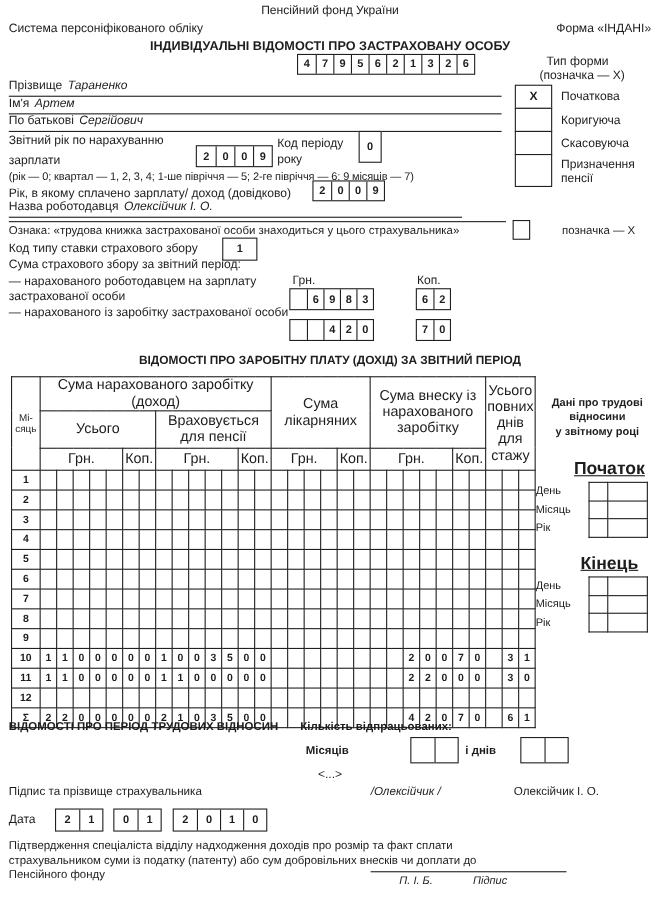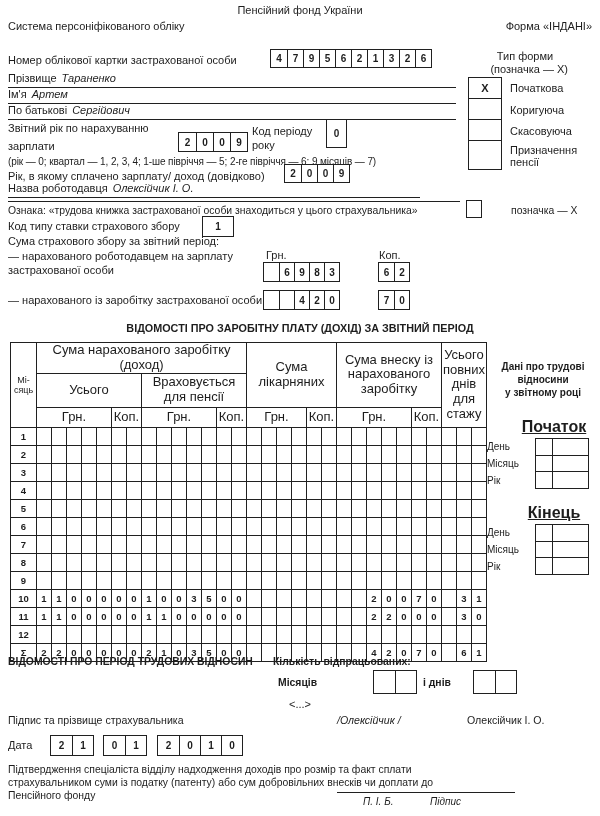--- a/index.html
+++ b/index.html
@@ -62,22 +62,22 @@
   .confirm-text{position:absolute;left:8px;top:763px;width:432px;font-size:10.4px;line-height:13.2px;white-space:normal}
 </style>
 </head>
 <body>
 
 <div class="page">
 
   <div class="abs ctr" style="top:4px">Пенсійний фонд України</div>
   <div class="abs" style="left:8px;top:20px">Система персоніфікованого обліку</div>
   <div class="abs" style="right:8px;top:20px">Форма «ІНДАНІ»</div>
-
-  <div class="abs" style="left:8px;top:54px">Номер облікової картки застрахованої особи</div>
+  <div class="abs ctr b" style="top:36px;font-size:11.5px">ІНДИВІДУАЛЬНІ ВІДОМОСТІ ПРО ЗАСТРАХОВАНУ ОСОБУ</div>
+
   <div class="boxes bx16" style="left:270px;top:49px">
       <span class="cell">4</span>
       <span class="cell">7</span>
       <span class="cell">9</span>
       <span class="cell">5</span>
       <span class="cell">6</span>
       <span class="cell">2</span>
       <span class="cell">1</span>
       <span class="cell">3</span>
       <span class="cell">2</span>
@@ -166,21 +166,21 @@
       <span class="cell">6</span>
       <span class="cell">9</span>
       <span class="cell">8</span>
       <span class="cell">3</span>
     </div>
   <div class="boxes bx15" style="left:378px;top:262px">
       <span class="cell">6</span>
       <span class="cell">2</span>
     </div>
 
-  <div class="abs" style="left:8px;top:294px">— нарахованого із заробітку застрахованої особи</div>
+  <div class="abs" style="left:8px;top:278px">— нарахованого із заробітку застрахованої особи</div>
   <div class="boxes bx15" style="left:263px;top:290px">
       <span class="cell"></span>
       <span class="cell"></span>
       <span class="cell">4</span>
       <span class="cell">2</span>
       <span class="cell">0</span>
     </div>
   <div class="boxes bx15" style="left:378px;top:290px">
       <span class="cell">7</span>
       <span class="cell">0</span>

